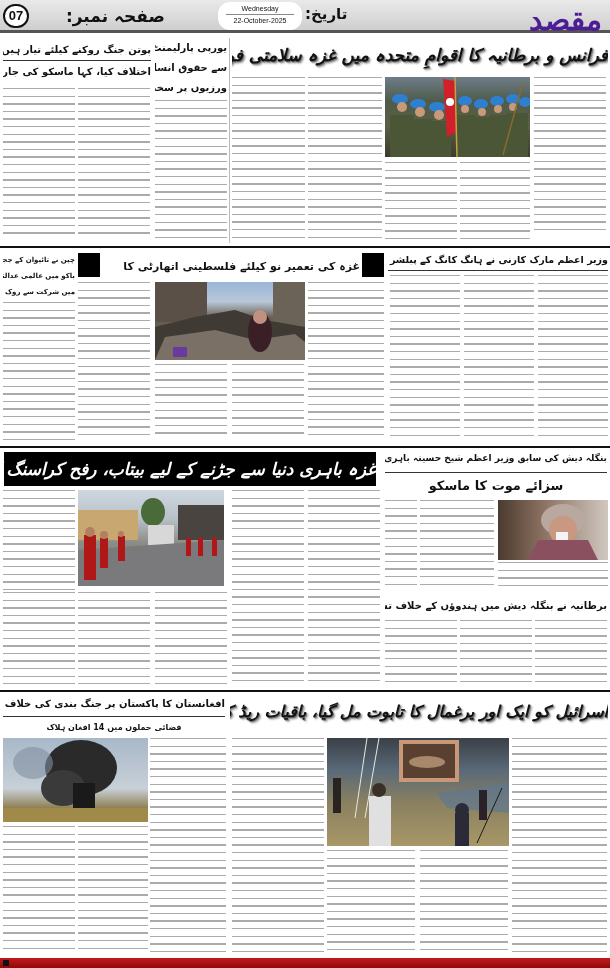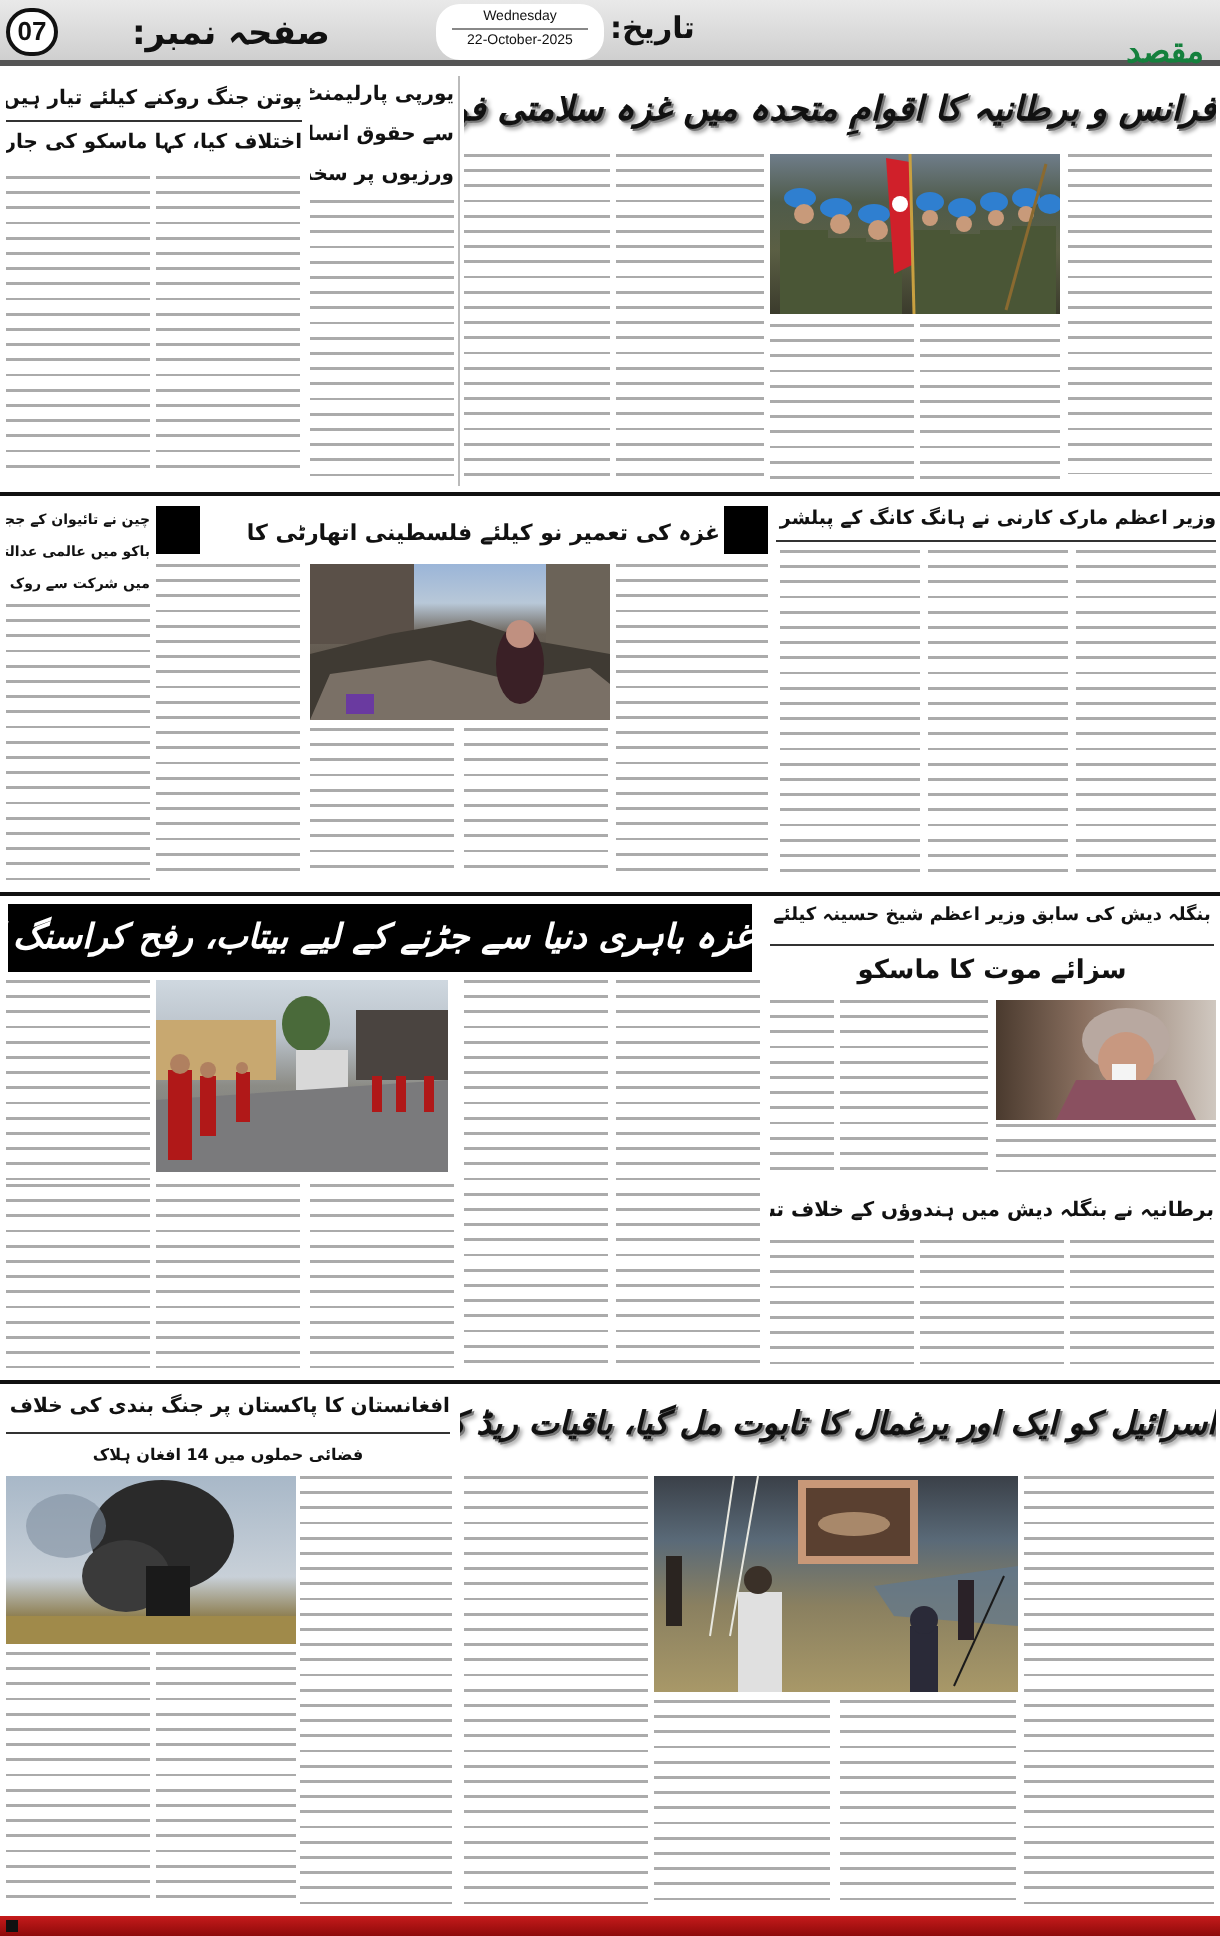--- a/index.html
+++ b/index.html
@@ -1,20 +1,20 @@
 <!DOCTYPE html>
 <html><head>
 <meta charset="utf-8">
 <style>
   * { box-sizing: border-box; margin: 0; padding: 0; }
   body { width: 610px; height: 968px; background: #fff; font-family: "DejaVu Sans", sans-serif; overflow: hidden; position: relative; color: #111; }
   .abs { position: absolute; }
   
   .masthead { left: 0; top: 0; width: 610px; height: 33px; background: linear-gradient(#e9e9e9, #cfcfcf); border-bottom: 3px solid #555; }
-  .logo { right: 8px; top: 16px; font-size: 16px; font-weight: bold; font-family: "DejaVu Serif", serif; color: #15803d; direction: rtl; }
+  .logo { right: 8px; top: 2px; font-size: 30px; font-weight: bold; font-family: "DejaVu Serif", serif; color: #4c1d95; direction: rtl; }
   .date-label { left: 305px; top: 5px; font-size: 15px; font-weight: bold; direction: rtl; }
   .date-box { left: 218px; top: 2px; width: 84px; height: 28px; background: #fff; border-radius: 12px; text-align: center; font-size: 7px; font-family: "Liberation Sans", sans-serif; }
   .date-box .day { padding-top: 3px; border-bottom: 1px solid #888; margin: 0 8px; padding-bottom: 2px; }
   .date-box .dt { padding-top: 2px; }
   .page-label { left: 34px; top: 6px; font-size: 17px; font-weight: bold; direction: rtl; margin-left: 32px; }
   .page-num { left: 3px; top: 4px; width: 26px; height: 24px; border: 2px solid #111; border-radius: 12px; font-size: 13px; font-weight: bold; text-align: center; line-height: 20px; background: #fff; font-family: "Liberation Sans", sans-serif; }
   
   .hl { direction: rtl; font-weight: bold; white-space: nowrap; overflow: hidden; text-align: center; }
   .hl-main { left: 232px; top: 38px; width: 376px; height: 34px; font-size: 17px; line-height: 34px; font-style: italic; text-shadow: 1px 1px 0 #777, 2px 2px 2px #999; }
   .hl-small { font-size: 10px; line-height: 16px; }
@@ -161,21 +161,21 @@
       </g>
   </svg>
 </div>
 <div class="abs col txtlines" style="left:3px;top:490px;width:72px;height:100px;"></div>
 <div class="abs col txtlines" style="left:3px;top:592px;width:72px;height:92px;"></div>
 <div class="abs col txtlines" style="left:78px;top:592px;width:72px;height:92px;"></div>
 <div class="abs col txtlines" style="left:155px;top:592px;width:72px;height:92px;"></div>
 <div class="abs col txtlines" style="left:232px;top:490px;width:72px;height:194px;"></div>
 <div class="abs col txtlines" style="left:308px;top:490px;width:72px;height:194px;"></div>
 
-<div class="abs hl hl-small" style="left:385px;top:450px;width:222px;font-size:9px;">بنگلہ دیش کی سابق وزیر اعظم شیخ حسینہ کیلئے</div>
+<div class="abs hl hl-small" style="left:385px;top:450px;width:222px;font-size:9px;">بنگلہ دیش کی سابق وزیر اعظم شیخ حسینہ باہری</div>
 <div class="abs rule" style="left:385px;top:472px;width:222px;"></div>
 <div class="abs hl hl-small" style="left:385px;top:476px;width:222px;font-size:13px;line-height:20px;">سزائے موت کا ماسکو</div>
 
 <div class="abs img" style="left:498px;top:500px;width:110px;height:60px;background:linear-gradient(90deg,#4a3a2e 0%,#8a7060 40%,#d0c8c0 100%);">
   <svg width="110" height="60">
     <ellipse cx="65" cy="20" rx="22" ry="16" fill="#b8a8a0"></ellipse>
     <circle cx="65" cy="30" r="14" fill="#c89880"></circle>
     <rect x="58" y="32" width="12" height="10" fill="#f4f4f4"></rect>
     <path d="M40 40 L90 40 L100 60 L30 60 Z" fill="#8a5060"></path>
   </svg>

